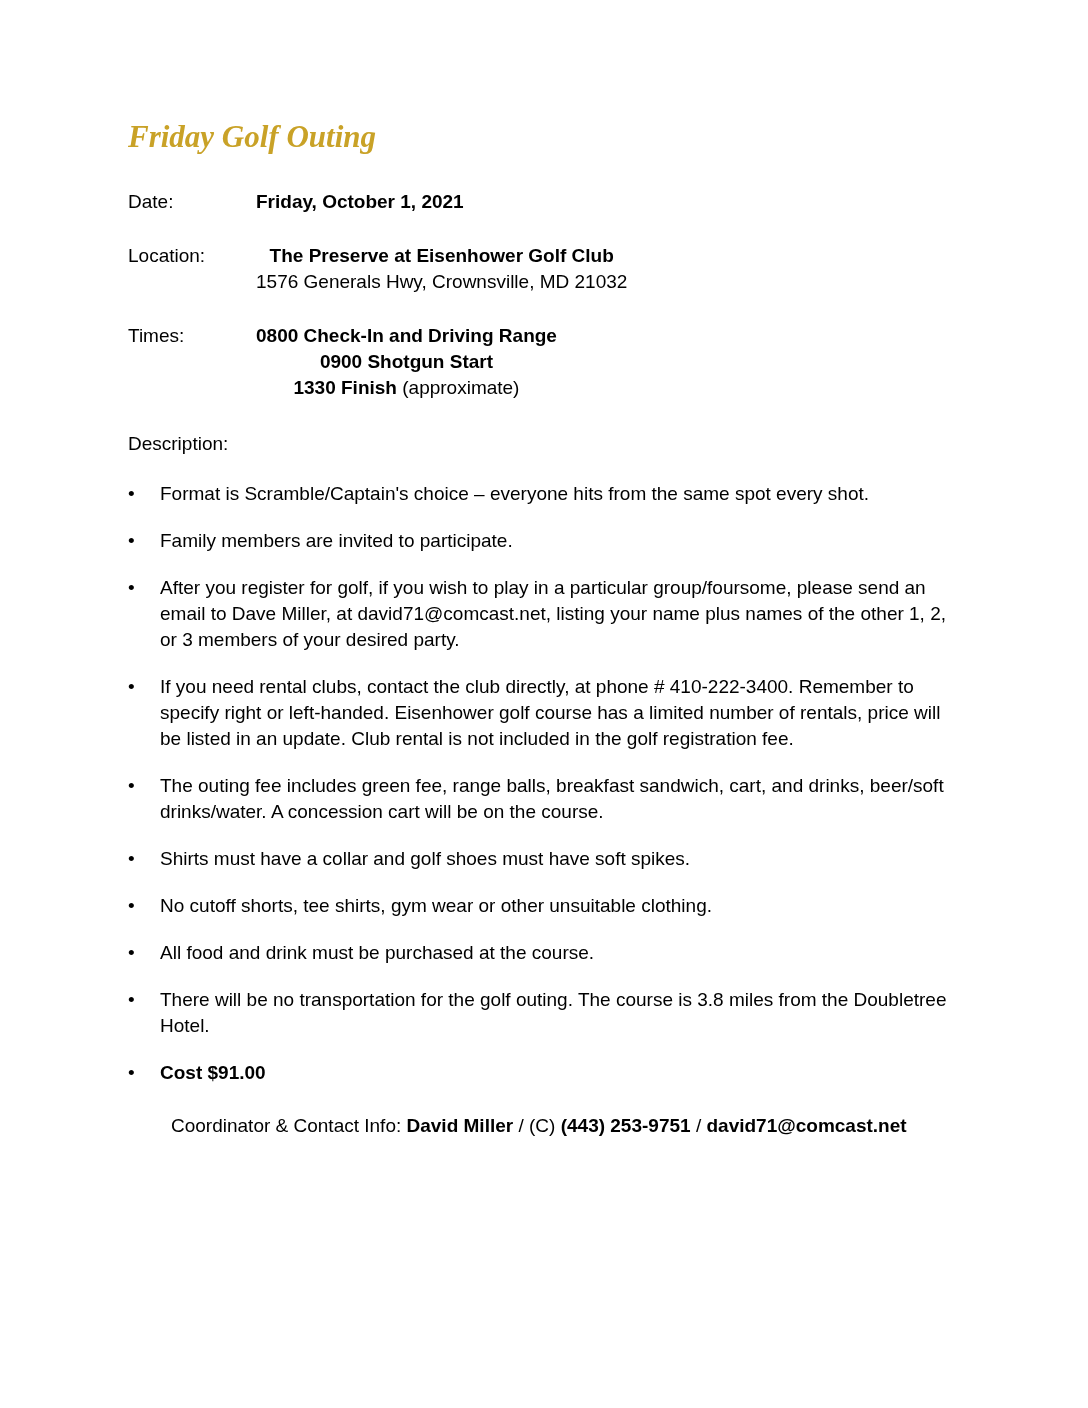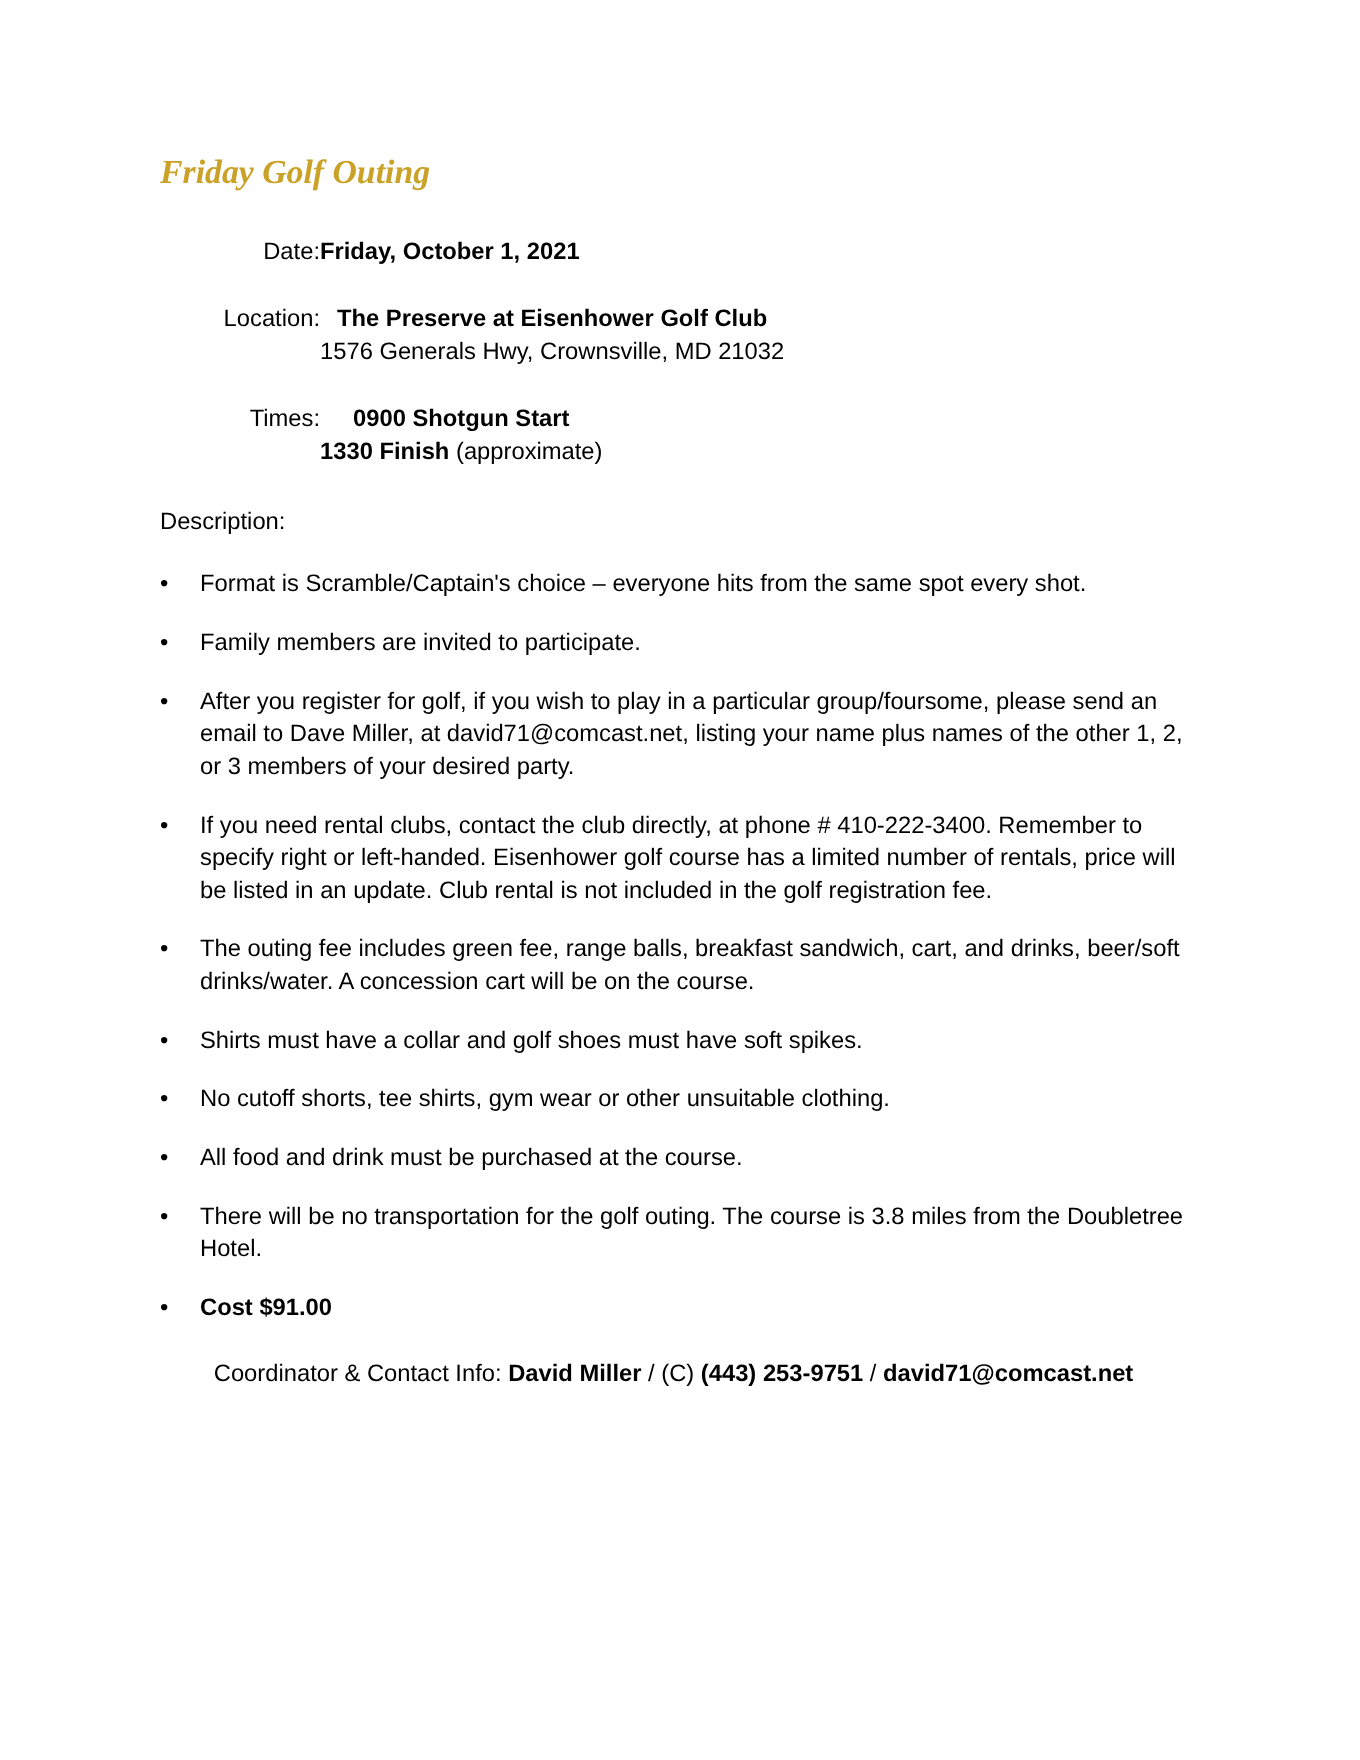--- a/index.html
+++ b/index.html
@@ -17,31 +17,30 @@
     font-family: "Liberation Sans", sans-serif;
     font-size: 19px;
     line-height: 26px;
     color: #000000;
     overflow: hidden;
   }
   .doc-title {
     font-family: "Liberation Serif", serif;
     font-style: italic;
     font-weight: bold;
-    font-size: 27px;
+    font-size: 31px;
     line-height: 38px;
     margin: 0 0 33px 0;
   }
   .info-row {
     display: flex;
     margin-bottom: 28px;
   }
   .info-label {
     flex: 0 0 128px;
-    text-align: right;
   }
   .info-value .line {
     display: block;
     text-align: center;
   }
   .bold { font-weight: bold; }
   .section-heading {
     margin: 30px 0 0 0;
   }
   .bullet-list {
@@ -84,20 +83,21 @@
     <div class="info-label">Location:</div>
     <div class="info-value">
       <span class="line bold">The Preserve at Eisenhower Golf Club</span>
       <span class="line">1576 Generals Hwy, Crownsville, MD 21032</span>
     </div>
   </div>
 
   <div class="info-row">
     <div class="info-label">Times:</div>
     <div class="info-value">
+      <span class="line"><span class="bold">0800 Check-In and Driving Range</span><span></span></span>
       <span class="line"><span class="bold">0900 Shotgun Start</span><span></span></span>
       <span class="line"><span class="bold">1330 Finish</span><span> (approximate)</span></span>
     </div>
   </div>
 
   <div class="section-heading">Description:</div>
 
   <div class="bullet-list">
 
     <div class="bullet-item">

